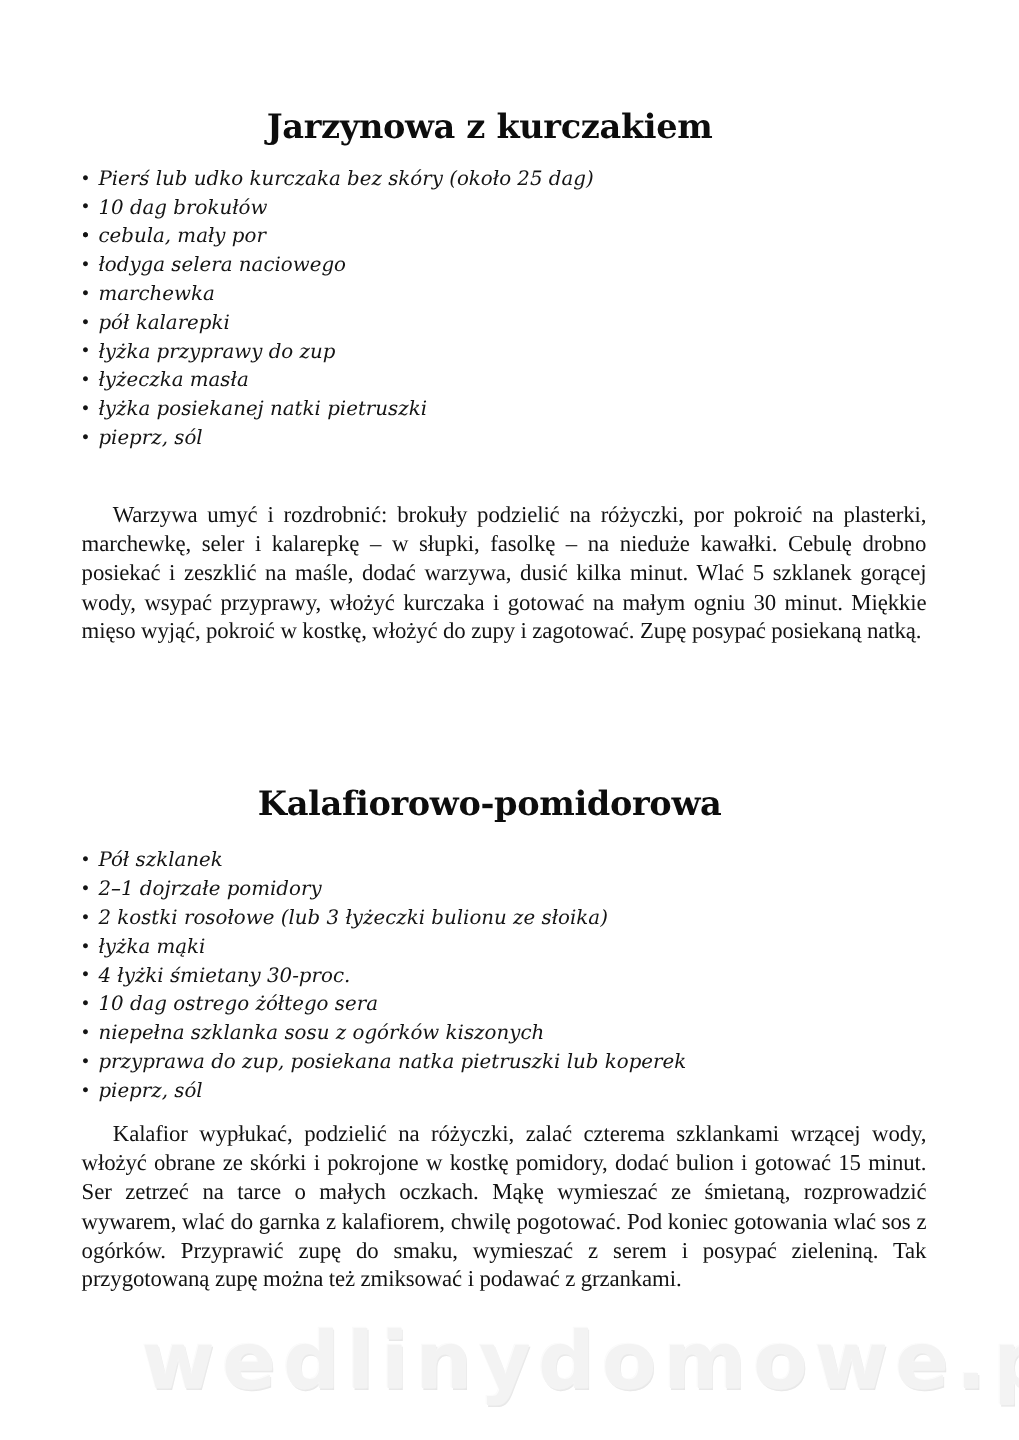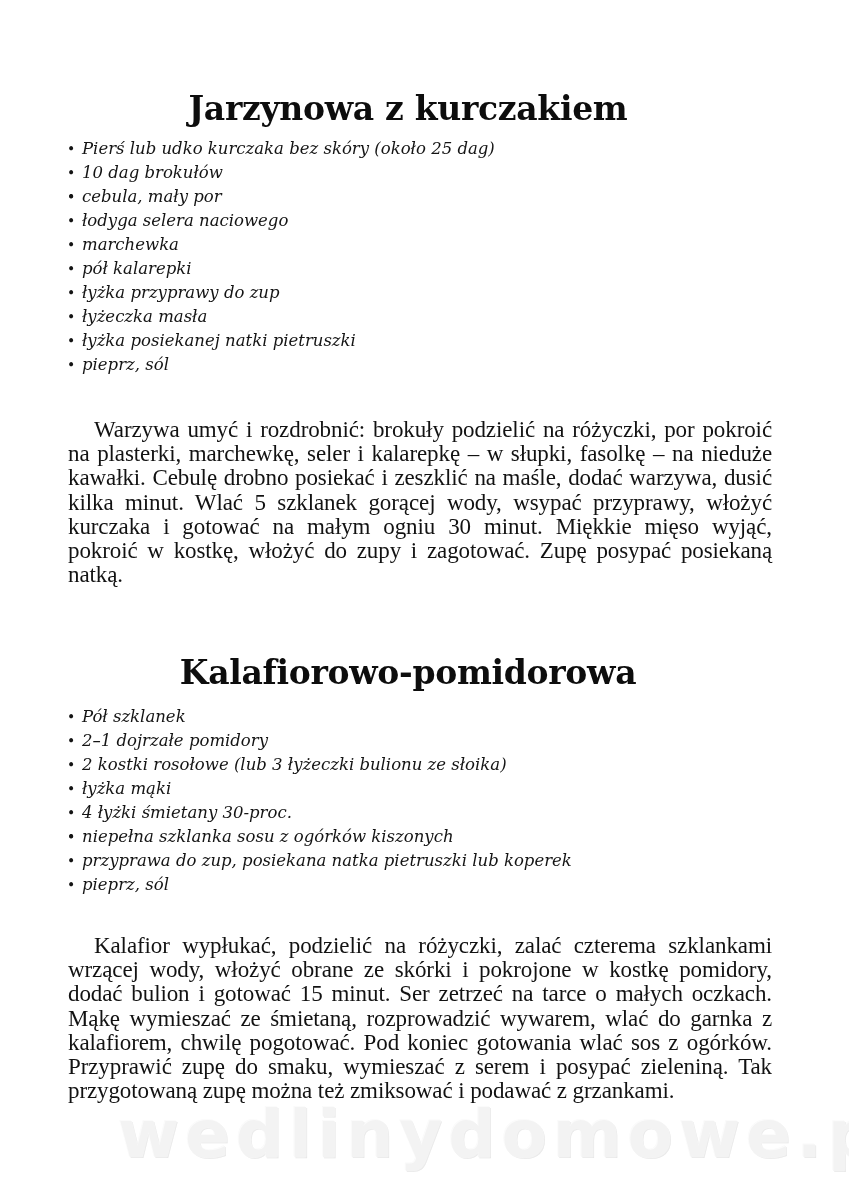--- a/index.html
+++ b/index.html
@@ -1,38 +1,38 @@
 <!DOCTYPE html>
 <html><head>
 <meta charset="utf-8">
 <style>
   html, body { margin: 0; padding: 0; background: #ffffff; }
   body { width: 849px; height: 1200px; position: relative; overflow: hidden; color: #111; }
   .page { position: absolute; left: 0; top: 0; width: 849px; height: 1200px; }
   .title {
     position: absolute; left: 0; width: 816px; text-align: center;
-    font-family: "DejaVu Serif", serif; font-weight: bold; font-size: 33px;
+    font-family: "DejaVu Serif", serif; font-weight: bold; font-size: 28px;
     letter-spacing: -0.3px; margin: 0; color: #0d0d0d;
   }
   #title1 { top: 89px; }
   #title2 { top: 653px; }
   ul.ingredients {
     position: absolute; left: 66px; margin: 0; padding: 0; list-style: none;
     font-family: "DejaVu Serif", serif; font-style: italic; font-size: 16.5px;
     line-height: 24px; color: #141414;
   }
   ul.ingredients li { position: relative; padding-left: 16px; white-space: nowrap; }
   ul.ingredients li .bullet {
     position: absolute; left: 1px; top: 0; font-style: normal; font-size: 14px;
   }
   #list1 { top: 137px; }
   #list2 { top: 705px; }
   p.method {
     position: absolute; left: 68px; width: 704px; margin: 0;
-    font-family: "Liberation Serif", serif; font-size: 23px; line-height: 24.2px;
+    font-family: "Liberation Serif", serif; font-size: 19px; line-height: 24.2px;
     text-align: justify; text-indent: 26px; color: #121212; letter-spacing: -0.1px;
   }
   #method1 { top: 418px; }
   #method2 { top: 934px; }
   .watermark {
     position: absolute; left: 118px; top: 1096px; width: 640px; text-align: center;
     font-family: "DejaVu Sans", sans-serif; font-weight: bold; font-size: 66px;
     letter-spacing: 6px; color: #f3f3f3;
     text-shadow: 0 0 2px #ffffff, 1px 1px 0 #e6e6e6, -1px -1px 0 #fafafa;
     user-select: none; white-space: nowrap;
@@ -62,21 +62,21 @@
   <p class="method" id="method1">Warzywa umyć i rozdrobnić: brokuły podzielić na różyczki, por pokroić na plasterki, marchewkę, seler i kalarepkę – w słupki, fasolkę – na nieduże kawałki. Cebulę drobno posiekać i zeszklić na maśle, dodać warzywa, dusić kilka minut. Wlać 5 szklanek gorącej wody, wsypać przyprawy, włożyć kurczaka i gotować na małym ogniu 30 minut. Miękkie mięso wyjąć, pokroić w kostkę, włożyć do zupy i zagotować. Zupę posypać posiekaną natką.</p>
 
   <h2 class="title" id="title2">Kalafiorowo-pomidorowa</h2>
 
   <ul class="ingredients" id="list2">
     <li><span class="bullet">•</span><span>Pół szklanek</span></li>
     <li><span class="bullet">•</span><span>2–1 dojrzałe pomidory</span></li>
     <li><span class="bullet">•</span><span>2 kostki rosołowe (lub 3 łyżeczki bulionu ze słoika)</span></li>
     <li><span class="bullet">•</span><span>łyżka mąki</span></li>
     <li><span class="bullet">•</span><span>4 łyżki śmietany 30-proc.</span></li>
-    <li><span class="bullet">•</span></li>
+    <li><span class="bullet">•</span><span>10 dag ostrego żółtego sera</span></li>
     <li><span class="bullet">•</span><span>niepełna szklanka sosu z ogórków kiszonych</span></li>
     <li><span class="bullet">•</span><span>przyprawa do zup, posiekana natka pietruszki lub koperek</span></li>
     <li><span class="bullet">•</span><span>pieprz, sól</span></li>
   </ul>
 
   <p class="method" id="method2">Kalafior wypłukać, podzielić na różyczki, zalać czterema szklankami wrzącej wody, włożyć obrane ze skórki i pokrojone w kostkę pomidory, dodać bulion i gotować 15 minut. Ser zetrzeć na tarce o małych oczkach. Mąkę wymieszać ze śmietaną, rozprowadzić wywarem, wlać do garnka z kalafiorem, chwilę pogotować. Pod koniec gotowania wlać sos z ogórków. Przyprawić zupę do smaku, wymieszać z serem i posypać zieleniną. Tak przygotowaną zupę można też zmiksować i podawać z grzankami.</p>
 
   <div class="watermark">wedlinydomowe.pl</div>
 
 </div>

